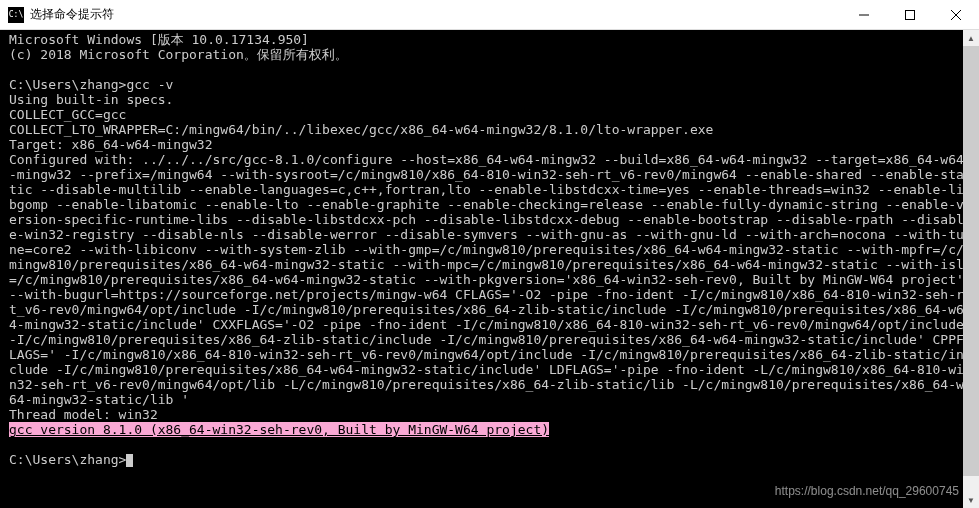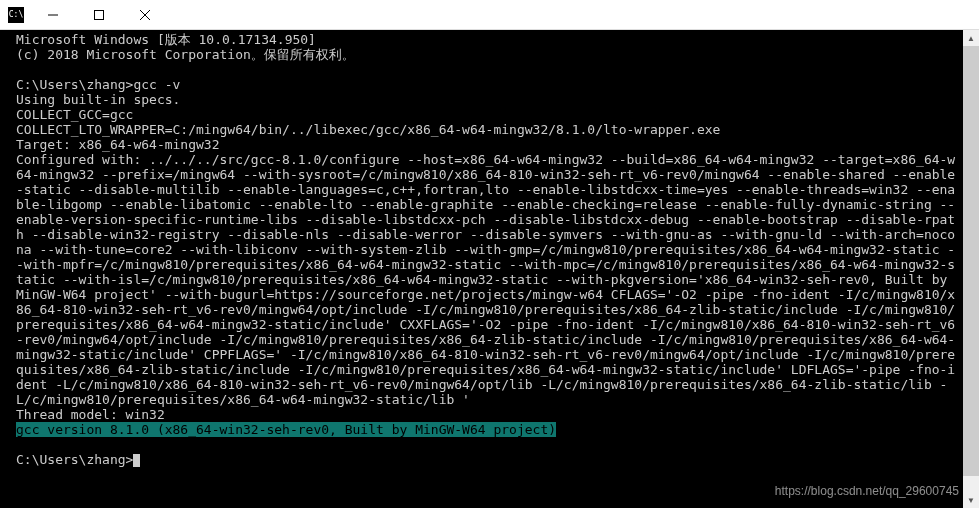--- a/index.html
+++ b/index.html
@@ -51,34 +51,35 @@
       cursor: pointer;
     }
     .terminal {
       width: 100%;
       height: calc(100% - 30px);
       background: #000;
       color: #ccc;
       font-family: 'NSimSun', 'Consolas', monospace;
       font-size: 13px;
       line-height: 15px;
-      padding: 2px 16px;
+      padding: 2px 9px;
       overflow-y: auto;
       position: relative;
       white-space: pre-wrap;
       word-break: break-all;
     }
     .terminal-line {
       white-space: pre-wrap;
       word-break: break-all;
     }
     .highlighted {
-      background: #0f766e;
+      background: #f9a8d4;
       color: #000;
       display: inline;
+      text-decoration: underline;
     }
     .scrollbar {
       position: absolute;
       right: 0;
       top: 30px;
       bottom: 0;
       width: 16px;
       background: #f0f0f0;
     }
     .scrollbar-thumb {
@@ -115,20 +116,21 @@
       height: 13px;
       background: #ccc;
       vertical-align: text-bottom;
     }
   </style>
 </head>
 <body>
 
 <div class="titlebar">
   <div class="titlebar-icon">C:\</div>
+  <div class="titlebar-title">选择命令提示符</div>
   <div class="titlebar-controls">
     <div class="titlebar-btn">
       <svg width="10" height="10">
           <line x1="0" y1="5" x2="10" y2="5" stroke="#000" stroke-width="1"></line>
         </svg>
     </div>
     <div class="titlebar-btn">
       <svg width="10" height="10">
           <rect x="0.5" y="0.5" width="9" height="9" fill="none" stroke="#000" stroke-width="1"></rect>
         </svg>

